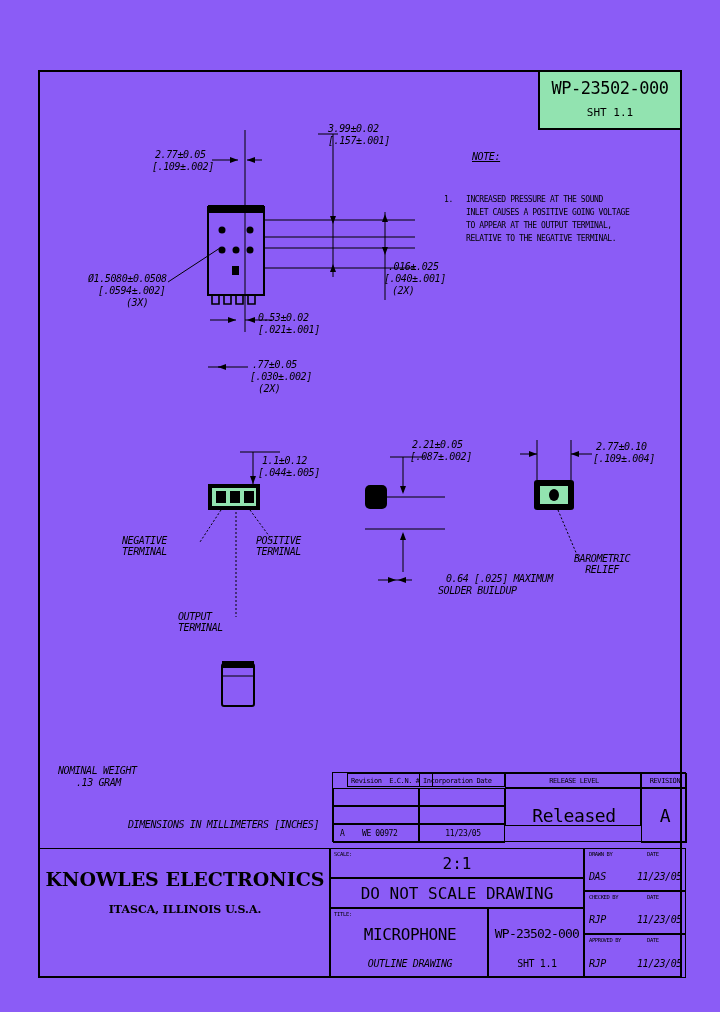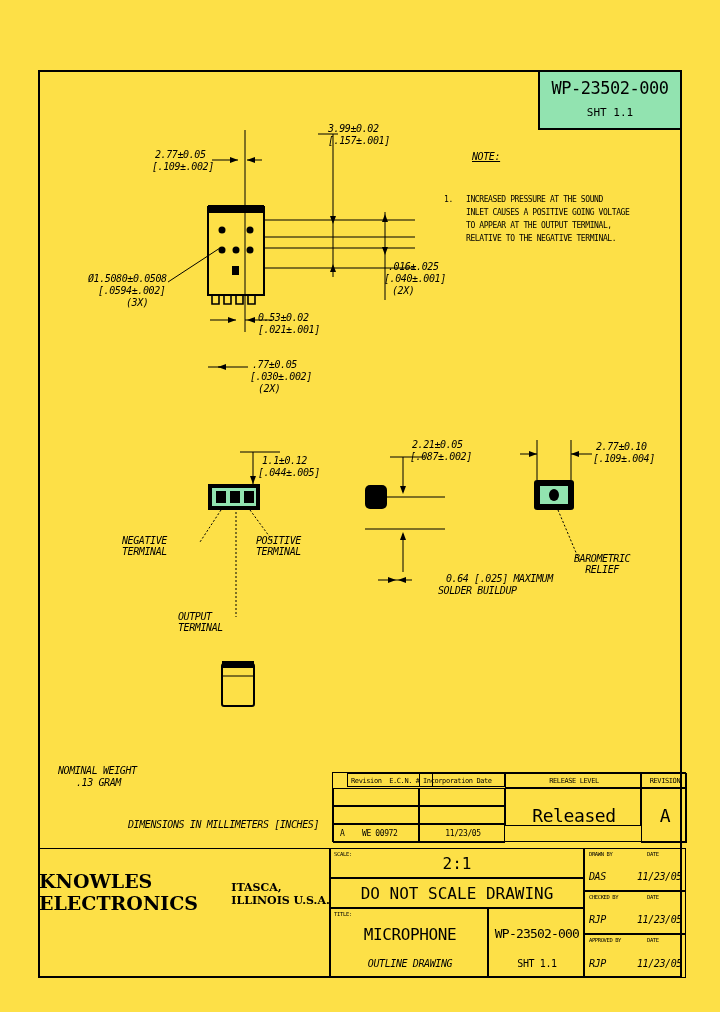--- a/index.html
+++ b/index.html
@@ -5,21 +5,21 @@
   html,body{margin:0;padding:0;}
   body{
     width:720px;height:1012px;
     background:#90ee ab;
     background:#92e3b0;
     font-family:"DejaVu Sans Mono", monospace;
     overflow:hidden;
   }
   .sheet{
     position:absolute;left:0;top:0;width:720px;height:1012px;
-    background:#fde047;
+    background:#8b5cf6;
   }
   .frame{
     position:absolute;left:38px;top:70px;width:644px;height:908px;
     border:2px solid #000;
     box-sizing:border-box;
   }
   
   .t{
     position:absolute;
     font-family:"DejaVu Sans Mono", monospace;
@@ -53,21 +53,21 @@
   }
 
   
   .btitle{
     position:absolute;left:-2px;bottom:-2px;width:648px;height:130px;
   }
   .box{position:absolute;border:1px solid #000;box-sizing:border-box;}
 
   .knowles{
     position:absolute;left:0;top:0;width:292px;height:66px;
-    display:flex;flex-direction:row;align-items:center;justify-content:center;gap:10px;
+    display:flex;flex-direction:column;align-items:center;justify-content:center;gap:10px;
   }
   .knowles .k1{
     font-family:"DejaVu Serif", serif;font-size:19px;font-weight:bold;
     letter-spacing:0px;color:#000;
   }
   .knowles .k2{
     font-family:"DejaVu Serif", serif;font-size:11px;font-weight:bold;
     color:#000;margin-top:3px;
   }
 

